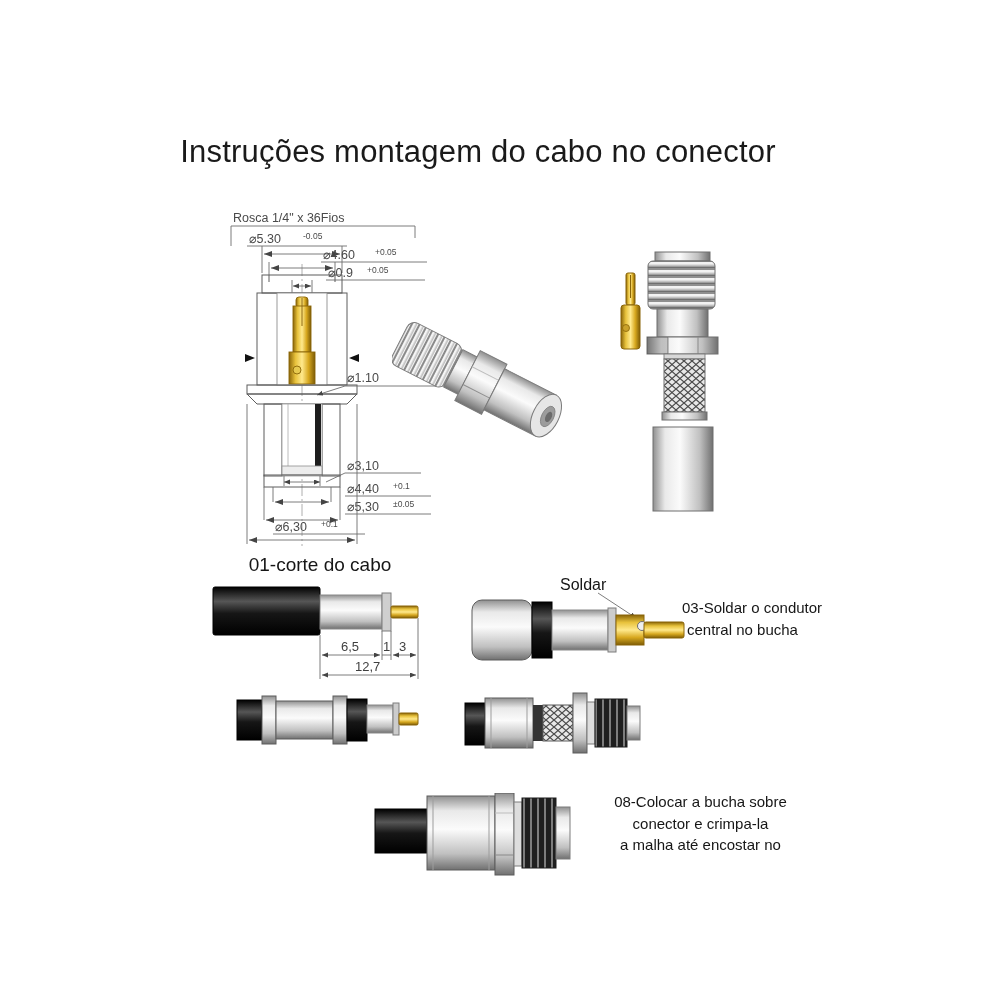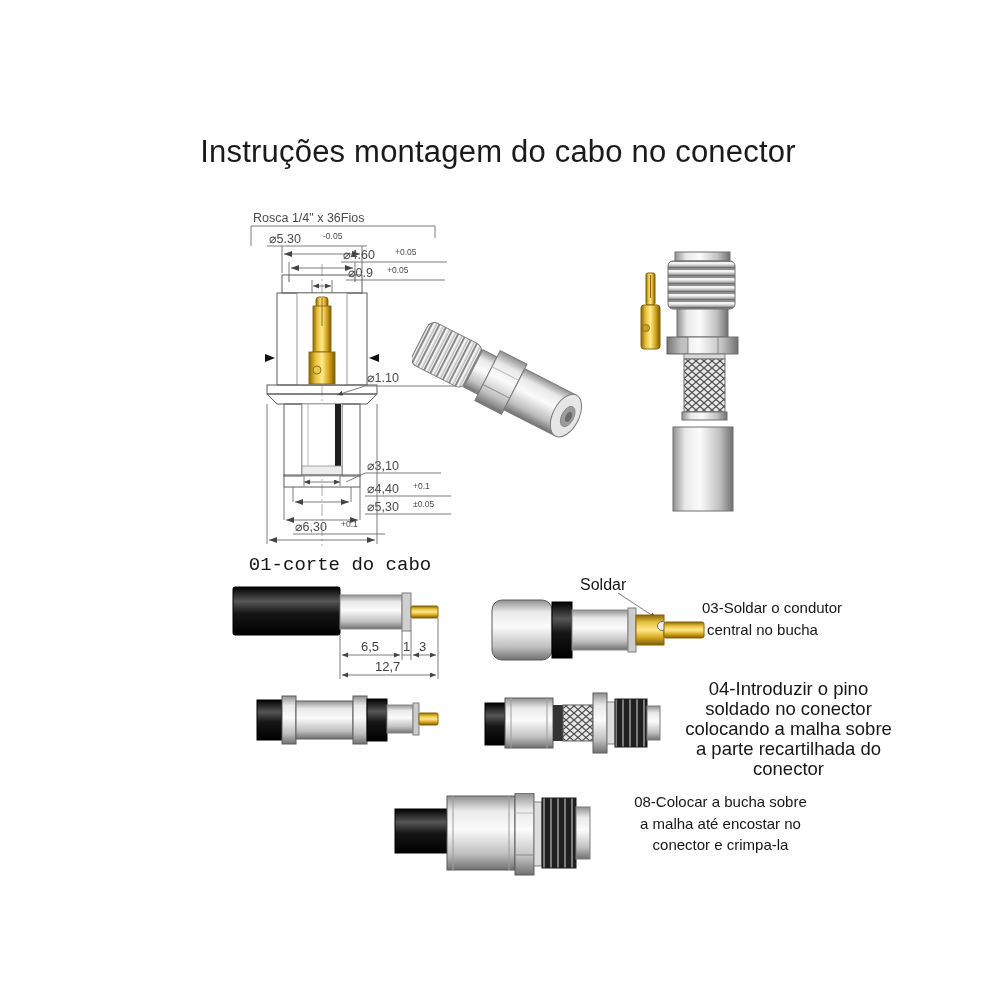--- a/index.html
+++ b/index.html
@@ -1,20 +1,20 @@
 <!DOCTYPE html>
 <html><head>
 <meta charset="utf-8">
 <style>
   html,body{margin:0;padding:0;background:#ffffff;}
   #page{position:relative;width:886px;height:1000px;background:#ffffff;overflow:hidden;
-        font-family:"Liberation Sans",sans-serif;color:#1c1c1c;margin-left:20px;}
+        font-family:"Liberation Sans",sans-serif;color:#1c1c1c;}
   .abs{position:absolute;}
   #title{left:0;top:134px;width:956px;text-align:center;font-size:31px;letter-spacing:.2px;color:#1a1a1a;}
-  .step-label{font-size:19px;color:#161616;text-align:center;font-family:Liberation Mono, monospace;}
+  .step-label{font-size:19px;color:#161616;text-align:center;}
   .step-text{font-size:15px;color:#161616;line-height:22px;}
   .center{text-align:center;}
   svg text{font-family:"Liberation Sans",sans-serif;}
   .t{font-size:12.5px;fill:#4a4a4a;}
   .tt{font-size:8.5px;fill:#4a4a4a;}
   .td{font-size:13px;fill:#3f3f3f;}
   .soldar{font-size:16px;fill:#161616;}
   .dl{stroke:#6e6e6e;stroke-width:0.9;fill:none;}
   .ol{stroke:#5d5d5d;stroke-width:1;fill:none;}
 </style>
@@ -301,40 +301,34 @@
       <line x1="33" y1="6" x2="33" y2="56" stroke="#9d9d9d"></line>
       <line x1="69" y1="6" x2="69" y2="56" stroke="#9d9d9d"></line>
       <rect x="75" y="13" width="10" height="36" fill="#333333"></rect>
       <rect x="85" y="13" width="30" height="36" fill="url(#pMesh)" stroke="#5d5d5d"></rect>
       <rect x="115" y="1" width="14" height="60" fill="url(#gmV)" stroke="#5d5d5d"></rect>
       <rect x="129" y="10" width="8" height="42" fill="#dddddd" stroke="#7d7d7d"></rect>
       <rect x="137" y="7" width="32" height="48" fill="url(#pThreadDark)" stroke="#1c1c1c"></rect>
       <rect x="169" y="14" width="13" height="34" fill="url(#gmV)" stroke="#7d7d7d"></rect>
     </g>
   </svg>
-  <div class="abs step-text center" style="left:646px;top:679px;width:245px;font-size:18.5px;line-height:20px">
-    <div>04-Introduzir o pino</div>
-    <div>soldado no conector</div>
-    <div>colocando a malha sobre</div>
-    <div>a parte recartilhada do conector</div>
-  </div>
 
   <svg class="abs" style="left:372px;top:793px" width="205" height="84" viewBox="0 0 205 84">
     <g>
       <rect x="3" y="16" width="52" height="44" fill="url(#gBlackV)" stroke="#000000"></rect>
       <rect x="55" y="3" width="68" height="74" fill="url(#gmV)" stroke="#5d5d5d"></rect>
       <line x1="61" y1="3" x2="61" y2="77" stroke="#9d9d9d"></line>
       <line x1="117" y1="3" x2="117" y2="77" stroke="#9d9d9d"></line>
       <rect x="123" y="0" width="19" height="82" fill="url(#gmV)" stroke="#5d5d5d"></rect>
       <line x1="123" y1="20" x2="142" y2="20" stroke="#bdbdbd"></line>
       <line x1="123" y1="62" x2="142" y2="62" stroke="#8a8a8a"></line>
       <rect x="142" y="9" width="8" height="64" fill="#dddddd" stroke="#7d7d7d"></rect>
       <rect x="150" y="5" width="34" height="70" fill="url(#pThreadDark)" stroke="#1c1c1c"></rect>
       <rect x="184" y="14" width="14" height="52" fill="url(#gmV)" stroke="#7d7d7d"></rect>
     </g>
   </svg>
   <div class="abs step-text center" style="left:578px;top:791px;width:245px;line-height:21.5px">
     <div>08-Colocar a bucha sobre</div>
+    <div>conector e crimpa-la</div>
     <div>a malha até encostar no</div>
-    <div>conector e crimpa-la</div>
   </div>
 
 </div>
 
 </body></html>

